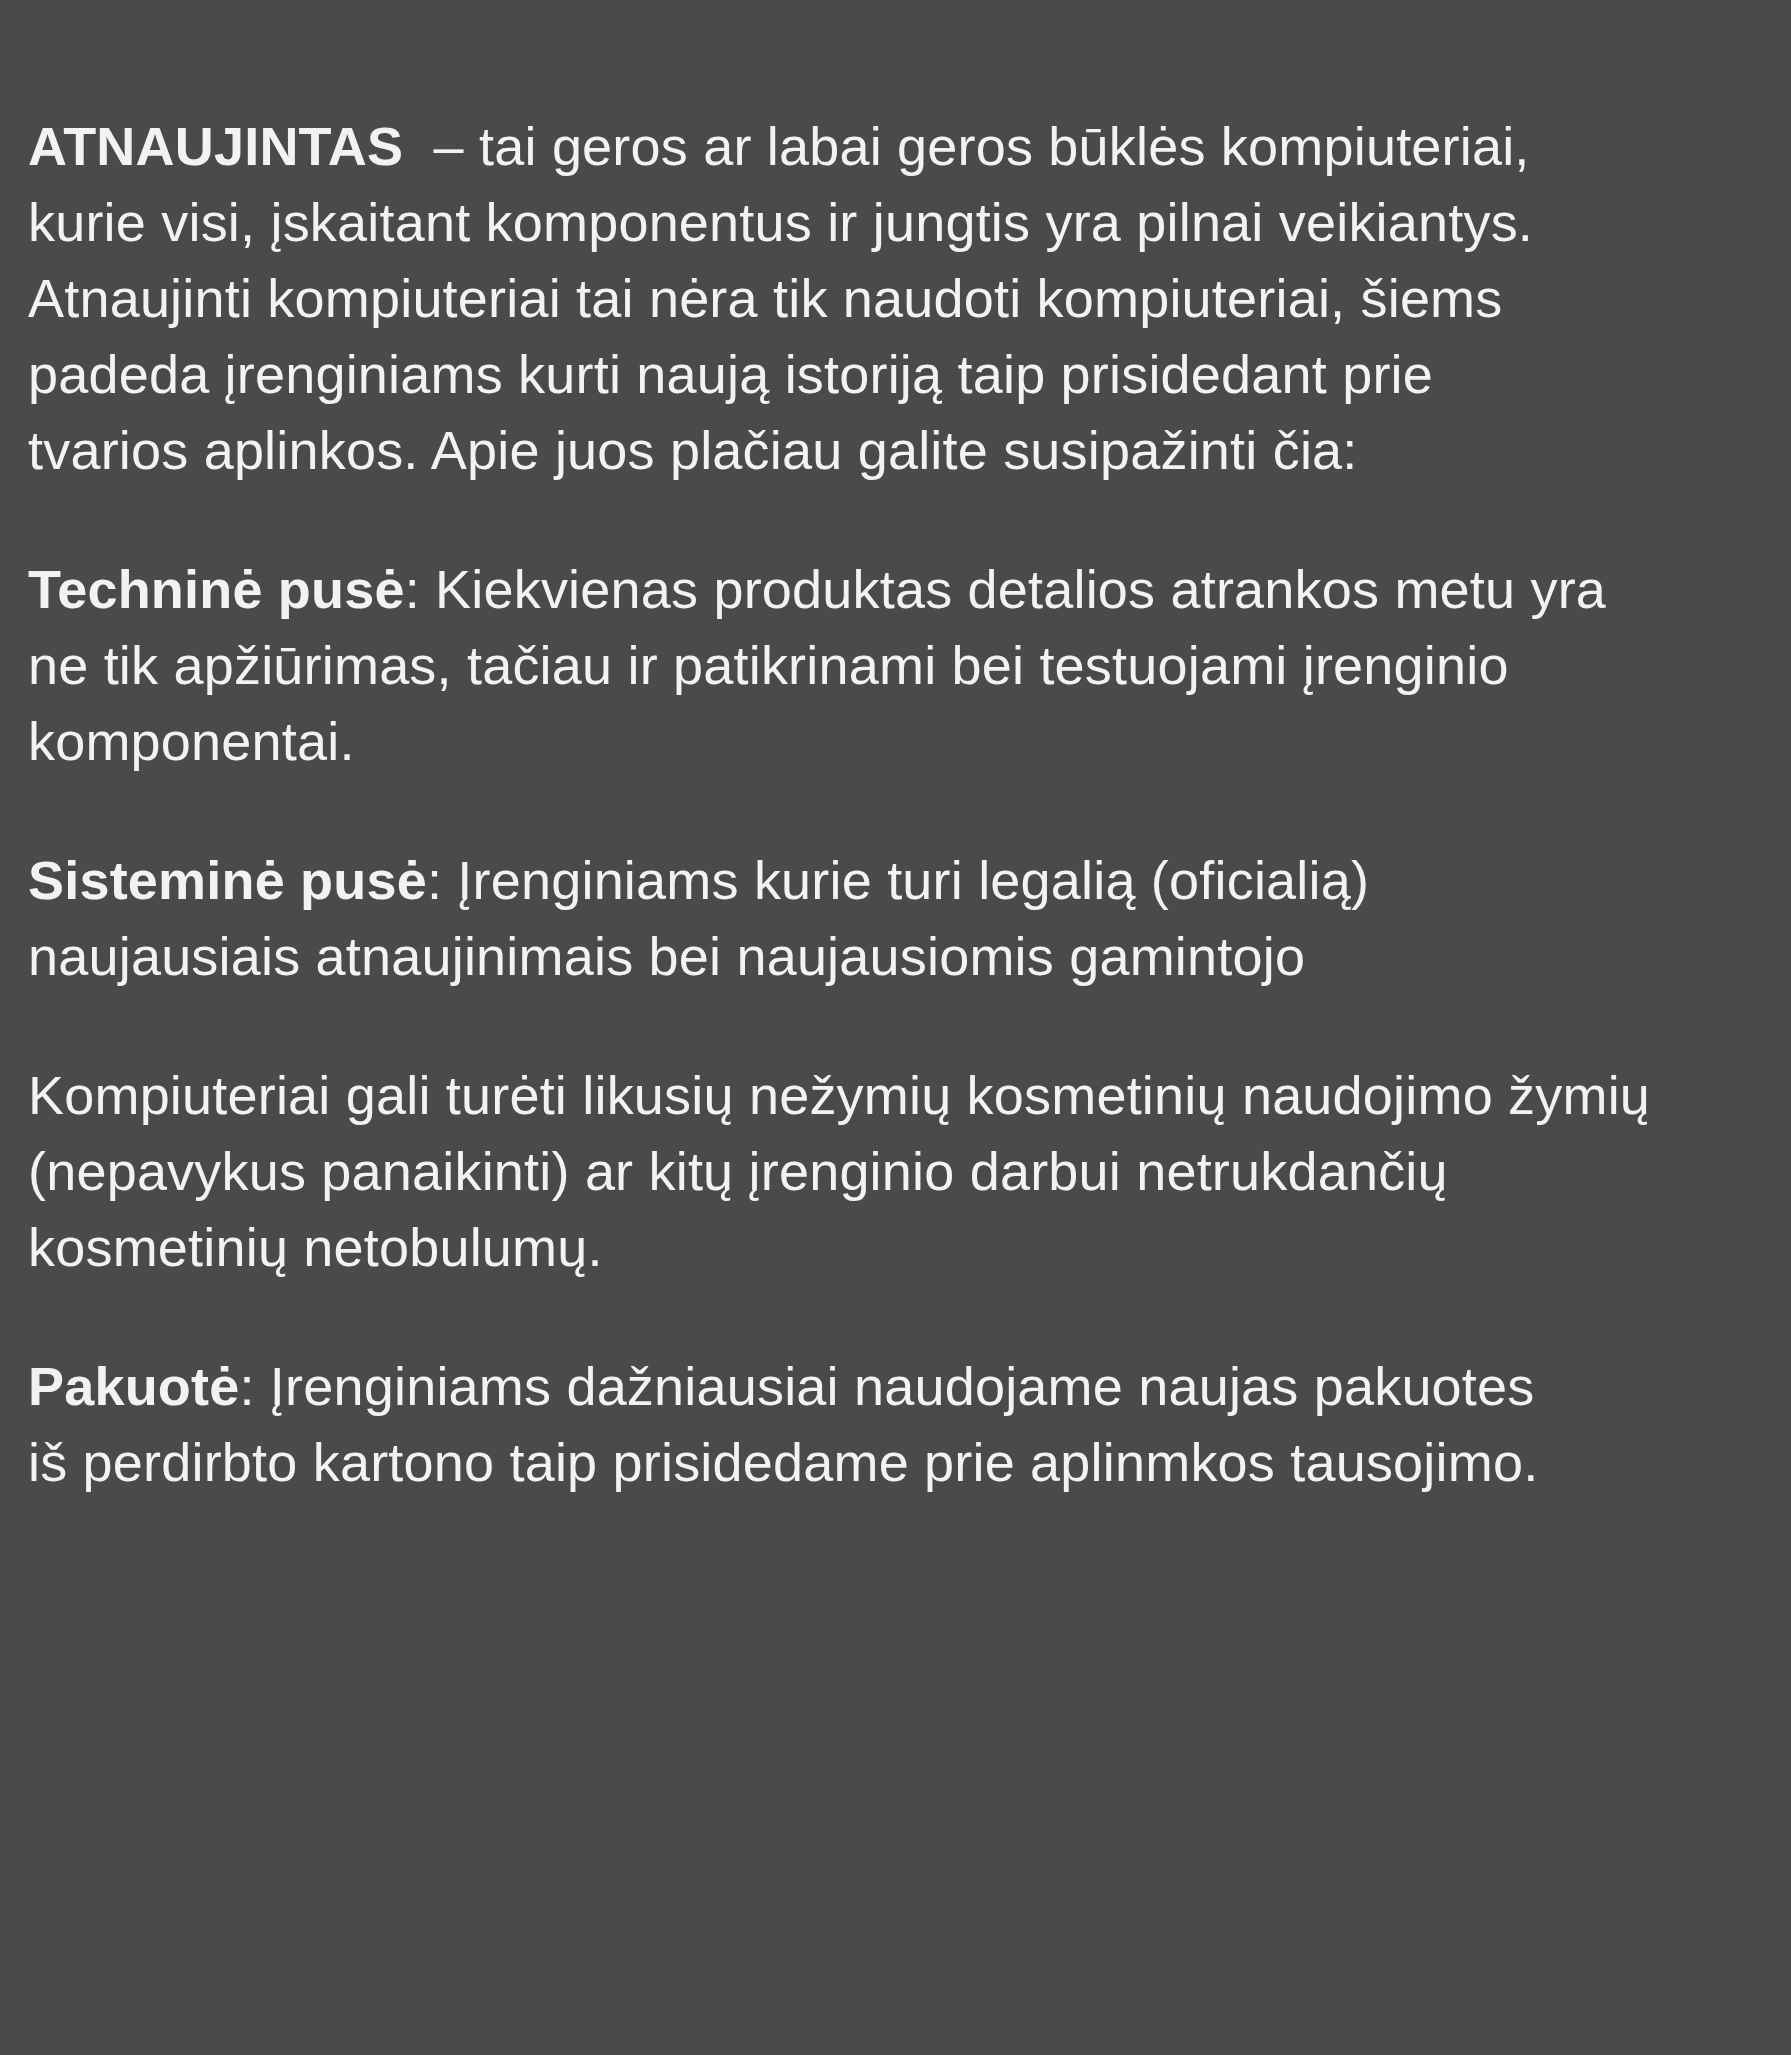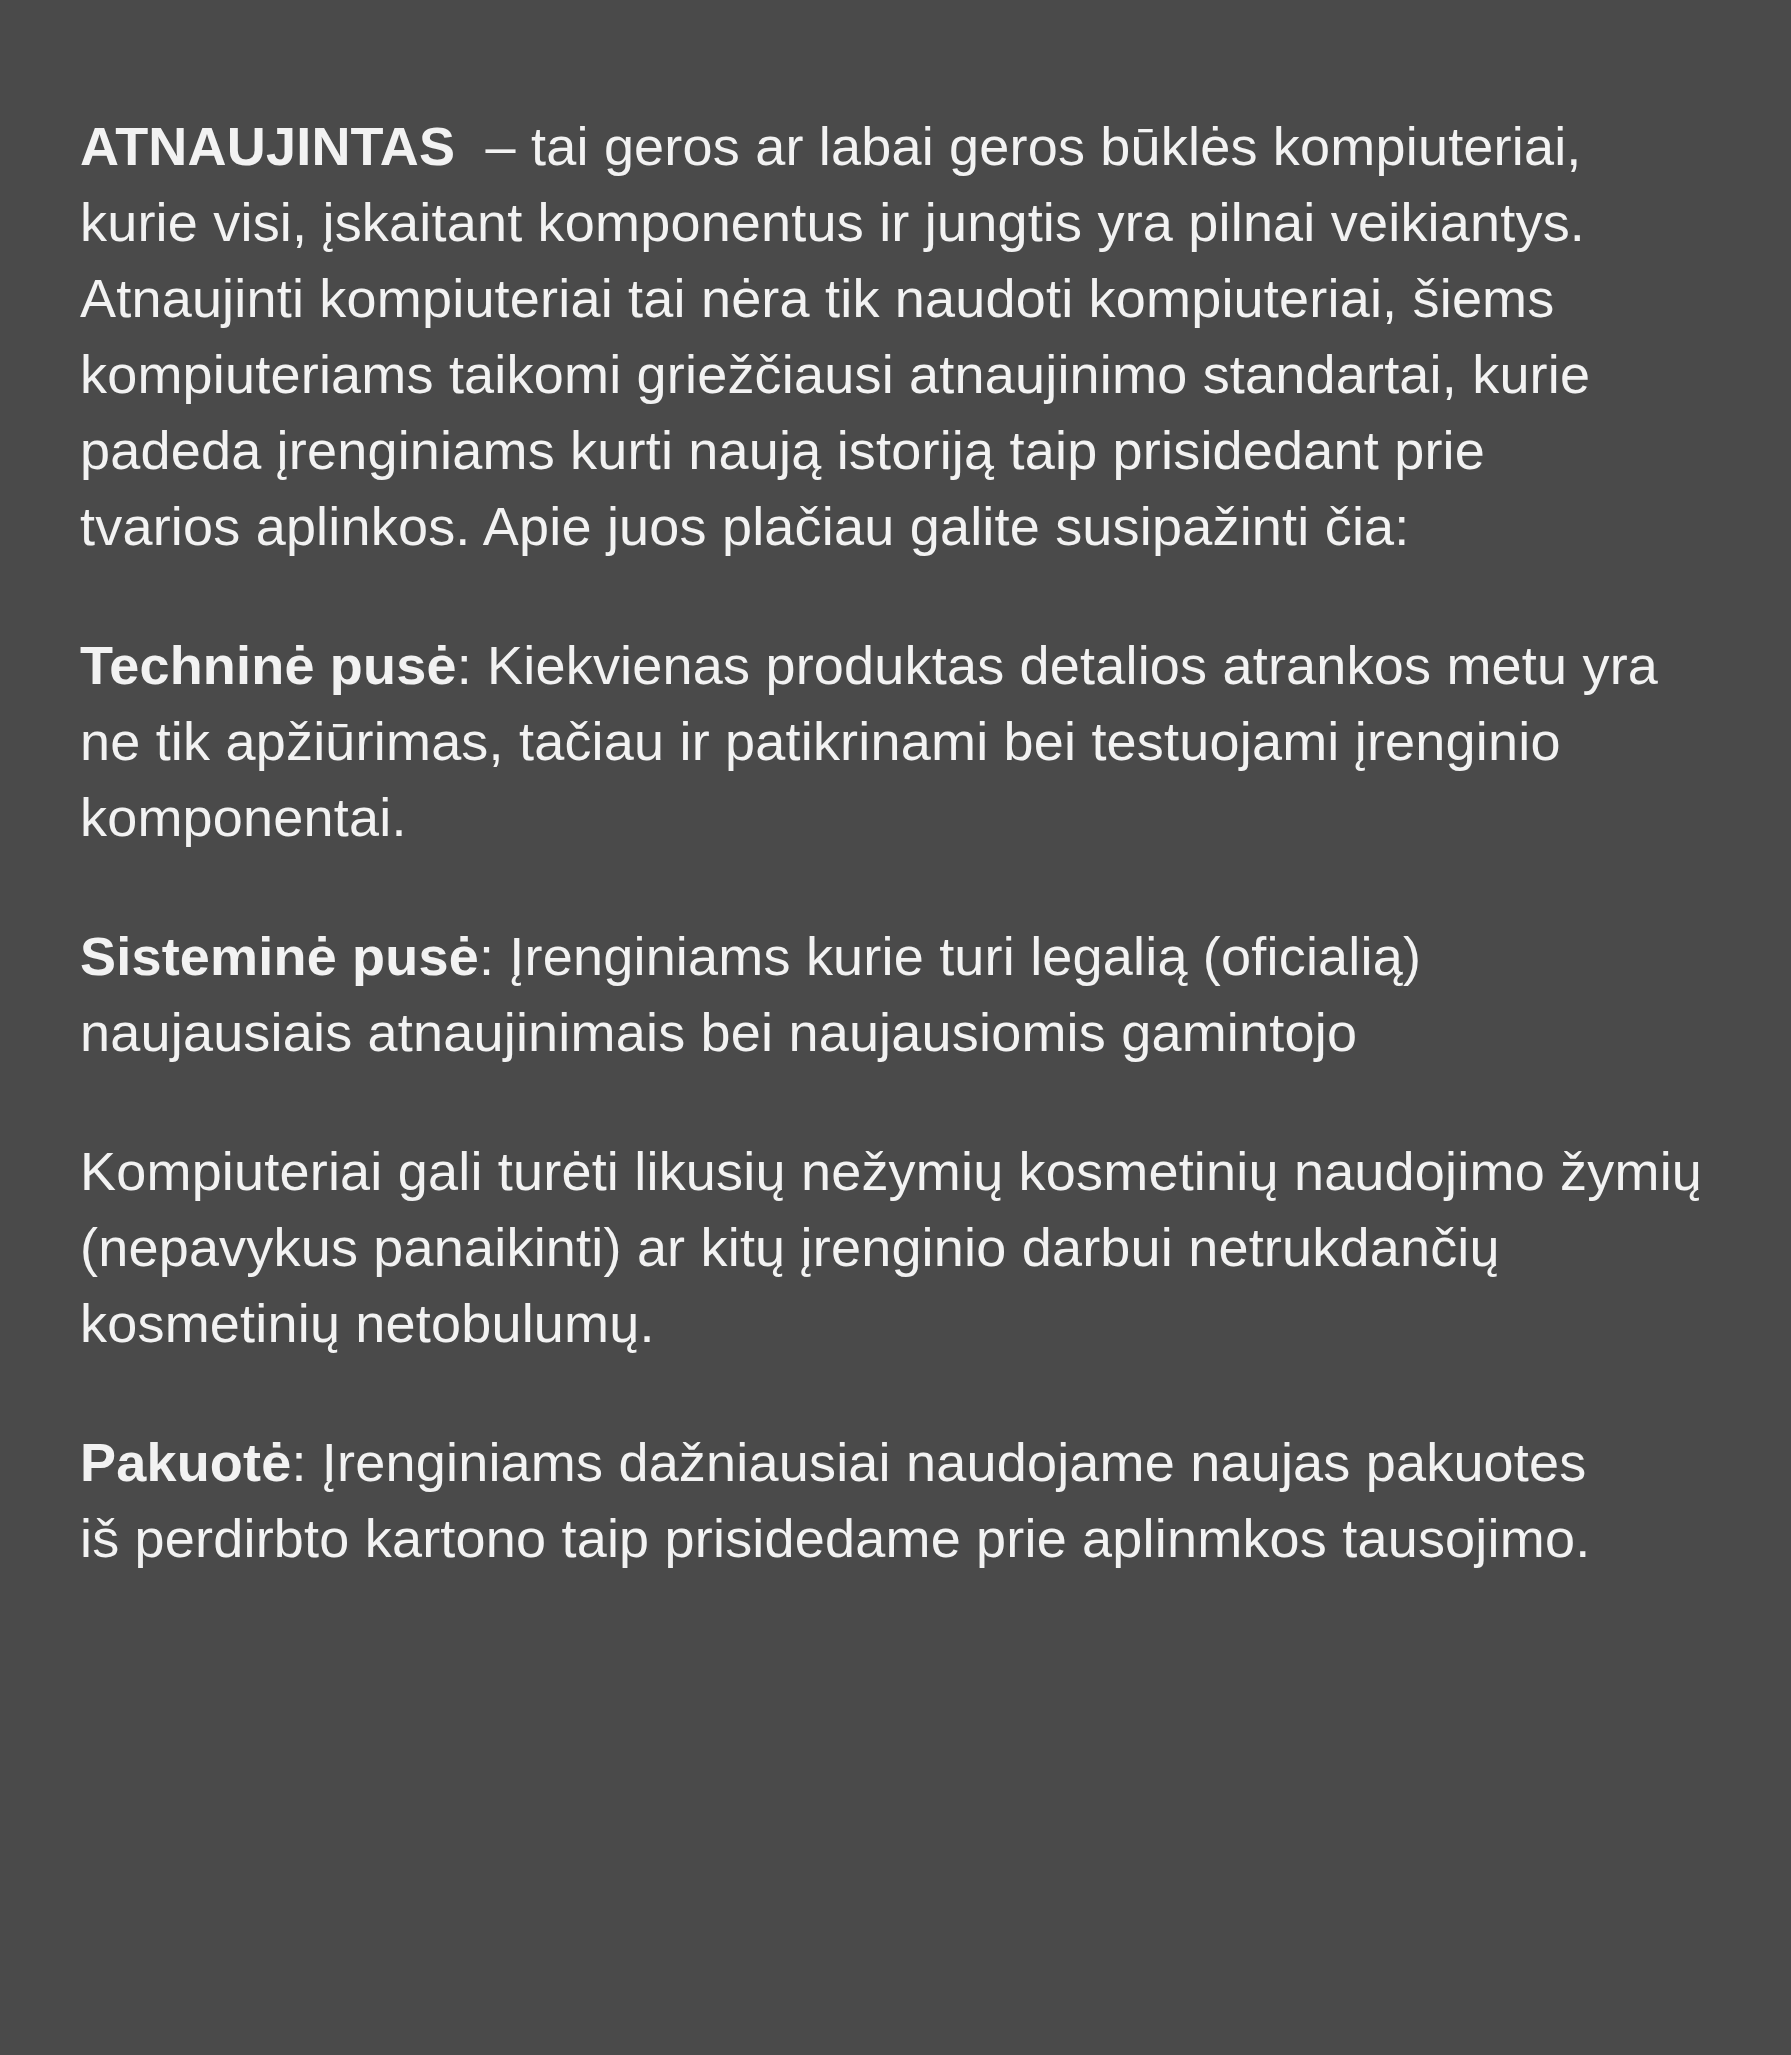--- a/index.html
+++ b/index.html
@@ -11,21 +11,21 @@
     height: 2055px;
     background: #4a4a4a;
     color: #f2f2f2;
     font-family: "Liberation Sans", sans-serif;
     overflow: hidden;
   }
   .page {
     box-sizing: border-box;
     width: 1791px;
     height: 2055px;
-    padding: 108px 27px 0 80px;
+    padding: 108px 27px 0 28px;
   }
   .section {
     margin: 0 0 63px 0;
     font-size: 54px;
     line-height: 76px;
     font-weight: 400;
     letter-spacing: 0.2px;
   }
   .line {
     display: block;
@@ -37,21 +37,20 @@
 </style>
 </head>
 <body style="background: rgb(74, 74, 74); color: rgb(242, 242, 242);">
 
 <main class="page">
 
   <p class="section">
     <span class="line"><b class="hd">ATNAUJINTAS</b><span>  – tai geros ar labai geros būklės kompiuteriai,</span></span>
     <span class="line">kurie visi, įskaitant komponentus ir jungtis yra pilnai veikiantys.</span>
     <span class="line">Atnaujinti kompiuteriai tai nėra tik naudoti kompiuteriai, šiems</span>
-    <span class="line">kompiuteriams taikomi griežčiausi atnaujinimo standartai, kurie</span>
     <span class="line">padeda įrenginiams kurti naują istoriją taip prisidedant prie</span>
     <span class="line">tvarios aplinkos. Apie juos plačiau galite susipažinti čia:</span>
   </p>
 
   <p class="section">
     <span class="line"><b class="hd">Techninė pusė</b><span>: Kiekvienas produktas detalios atrankos metu yra</span></span>
     <span class="line">ne tik apžiūrimas, tačiau ir patikrinami bei testuojami įrenginio</span>
     <span class="line">komponentai.</span>
   </p>
 

